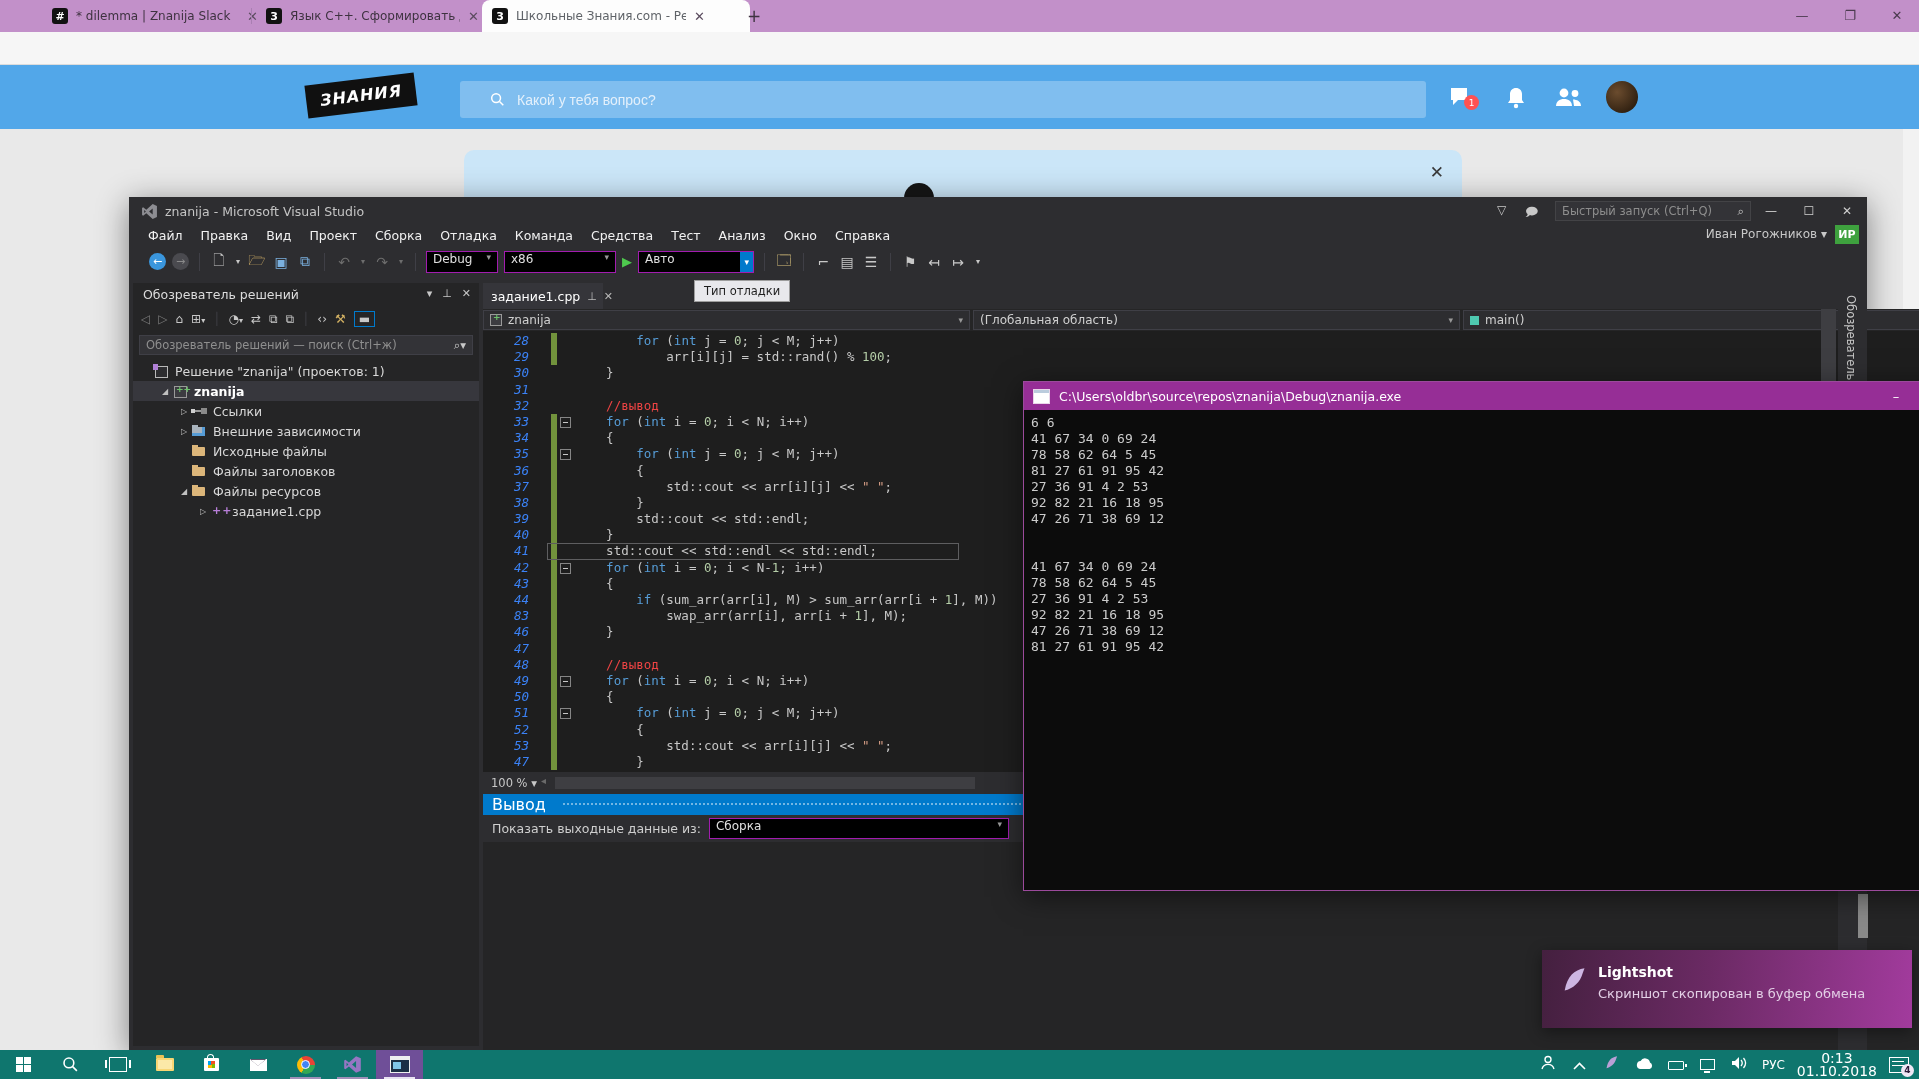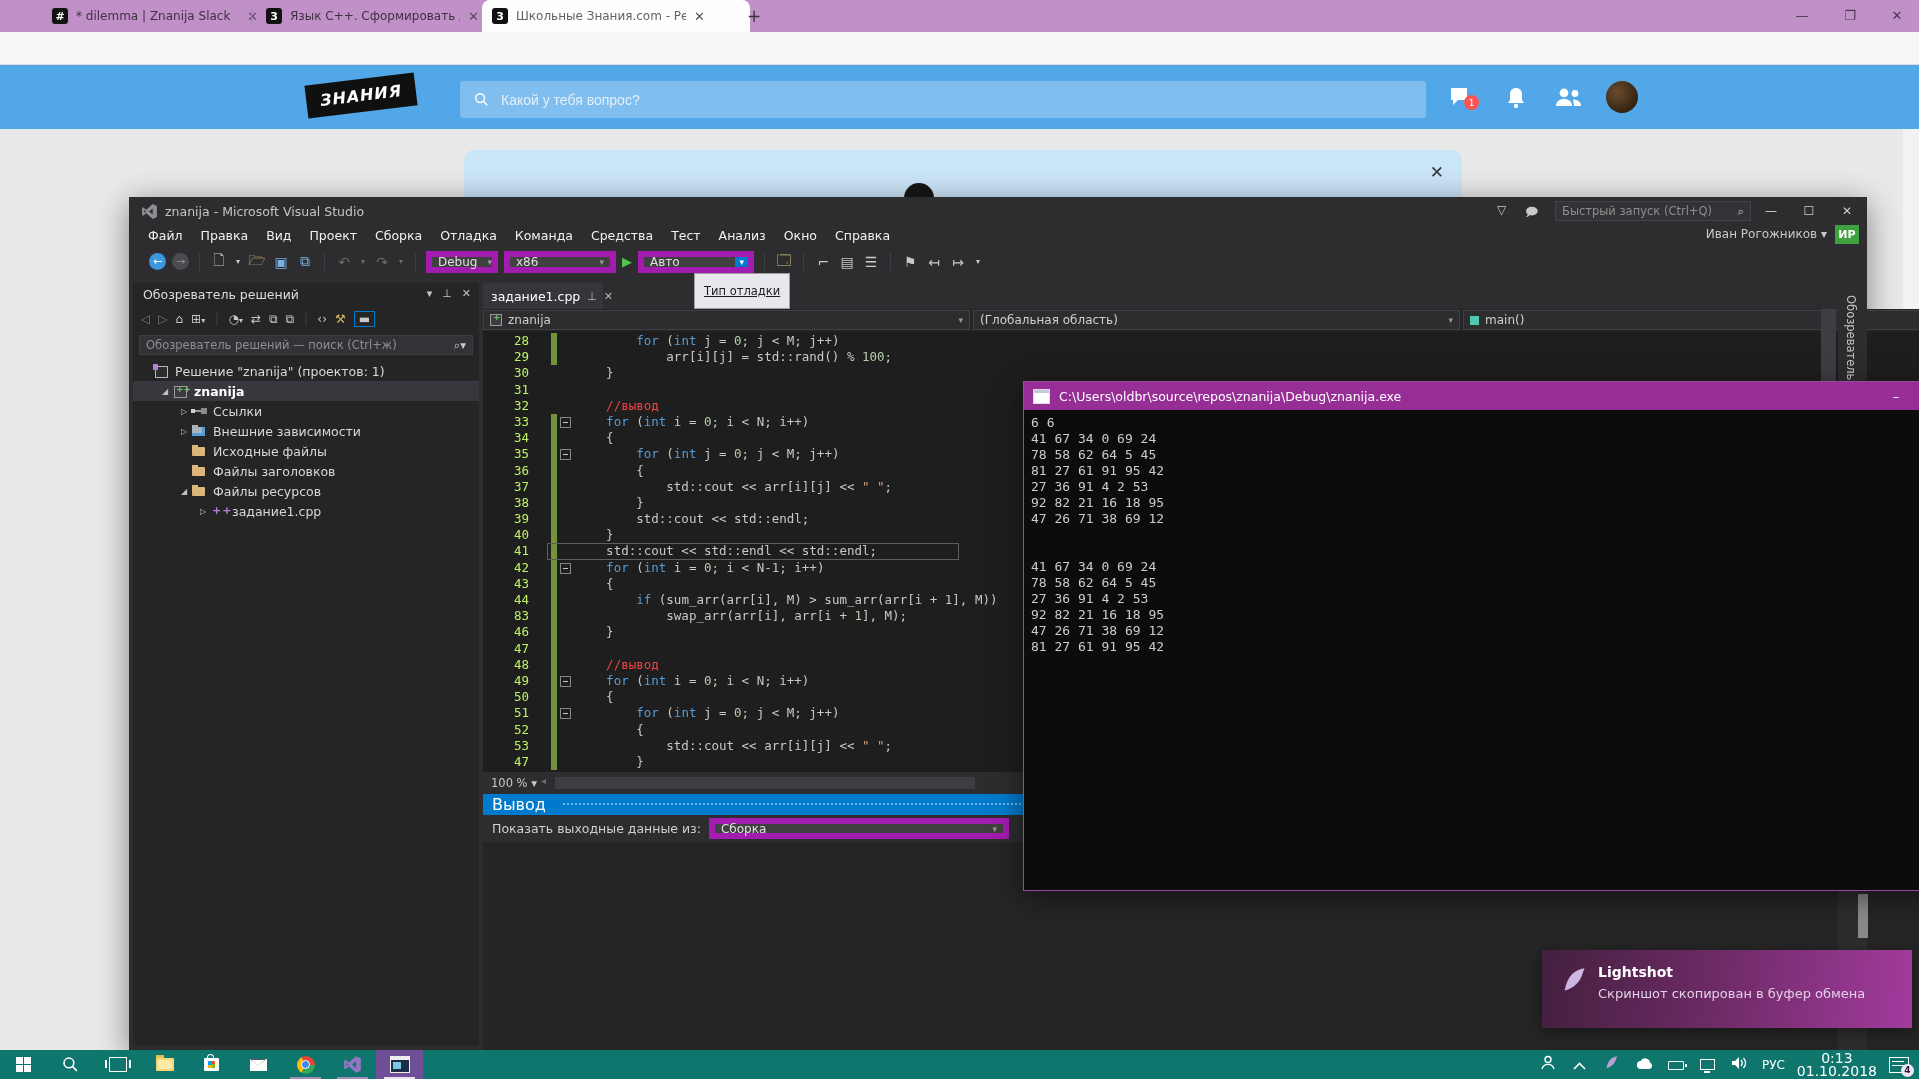--- a/index.html
+++ b/index.html
@@ -33,21 +33,21 @@
     font-size:12px;font-weight:bold;display:flex;align-items:center;justify-content:center;border-radius:2px;}
   .profile{position:absolute;left:1848px;top:36px;width:26px;height:26px;border-radius:50%;background:#11967e;
     color:#fff;font-size:13px;display:flex;align-items:center;justify-content:center;}
   .dots{position:absolute;left:1892px;top:37px;color:#5f6368;font-size:15px;letter-spacing:0;}
 
   
   .site-header{left:0;top:65px;width:1919px;height:64px;background:#52a7e9;}
   .logo{position:absolute;left:306px;top:14px;background:#101010;color:#fff;padding:7px 14px;
     font-weight:bold;font-style:italic;font-size:16px;letter-spacing:1px;transform:rotate(-7deg);}
   .site-search{position:absolute;left:460px;top:16px;width:966px;height:37px;background:rgba(255,255,255,.27);
-    border-radius:3px;display:flex;align-items:center;padding:0 14px;box-sizing:border-box;color:#eef6fd;}
+    border-radius:3px;display:flex;align-items:center;padding:0 30px;box-sizing:border-box;color:#eef6fd;}
   .site-search input{background:transparent;border:none;outline:none;color:#f2f8fd;font-size:14px;margin-left:10px;width:90%;}
   .site-search input::placeholder{color:#e3f0fb;}
   .hdr-ic{position:absolute;top:22px;color:#fff;}
   .badge-red{position:absolute;left:14px;top:8px;width:15px;height:15px;border-radius:50%;background:#ff5252;
     color:#fff;font-size:9px;display:flex;align-items:center;justify-content:center;}
   .hdr-avatar{position:absolute;left:1606px;top:16px;width:32px;height:32px;border-radius:50%;
     background:radial-gradient(circle at 35% 35%,#6b4c2e,#1d1207);}
 
   
   .modal-band{left:464px;top:150px;width:998px;height:47px;background:#cbe6f8;border-radius:10px 10px 0 0;}
@@ -72,28 +72,28 @@
   .menu-item{padding:2px 9px;color:#f1f1f1;font-size:12.5px;}
   .vs-user{position:absolute;right:40px;top:30px;color:#c8c8c8;font-size:12px;}
   .vs-user-badge{position:absolute;right:8px;top:28px;width:24px;height:19px;background:#3ea13e;color:#fff;
     font-size:11px;font-weight:bold;display:flex;align-items:center;justify-content:center;}
   .vs-toolbar{left:0;top:49px;width:100%;height:31px;display:flex;align-items:center;padding-left:20px;box-sizing:border-box;gap:6px;}
   .tb-ic{color:#c8c8c8;font-size:14px;width:18px;text-align:center;flex:none;}
   .tb-ic.dim{color:#6d6d6d;}
   .tb-circle{width:17px;height:17px;border-radius:50%;display:flex;align-items:center;justify-content:center;
     font-size:11px;color:#fff;flex:none;}
   .tb-sep{width:1px;height:18px;background:#3f3f46;margin:0 4px;flex:none;}
-  .combo{height:22px;background:#404040;border:6px solid #a21caf;box-sizing:border-box;display:flex;align-items:center;
+  .combo{height:22px;background:#000000;border:1px solid #a21caf;box-sizing:border-box;display:flex;align-items:flex-start;
     padding:0 6px;color:#e0e0e0;font-size:12px;flex:none;}
   .combo .arr{margin-left:auto;color:#999;font-size:9px;padding-left:10px;}
   .combo.blue-arr .arr{background:#007acc;color:#fff;height:100%;display:flex;align-items:center;padding:0 4px;margin-right:-6px;}
   .play{color:#4ec94e;font-size:13px;flex:none;}
 
-  .tooltip{left:694px;top:273px;width:auto;padding:10px 9px;background:#e8e8ec;border:1px solid #9d9d9d;
-    color:#1e1e1e;font-size:11.5px;z-index:4;text-decoration:underline;}
+  .tooltip{left:694px;top:280px;width:auto;padding:3px 9px;background:#e8e8ec;border:1px solid #9d9d9d;
+    color:#1e1e1e;font-size:11.5px;z-index:4;}
 
   
   .solution-panel{left:4px;top:86px;width:346px;height:763px;background:#252526;}
   .sp-title{position:absolute;left:10px;top:4px;color:#dcdcdc;}
   .sp-title-icons{position:absolute;right:8px;top:4px;color:#c8c8c8;font-size:11px;display:flex;gap:10px;}
   .sp-toolbar{position:absolute;left:8px;top:24px;height:24px;display:flex;align-items:center;gap:8px;color:#c8c8c8;font-size:12px;}
   .sp-tb-box{border:1px solid #007acc;padding:0 4px;color:#c8c8c8;}
   .sp-search{position:absolute;left:6px;top:52px;width:334px;height:20px;background:#333337;border:1px solid #3f3f46;
     box-sizing:border-box;display:flex;align-items:center;padding:0 6px;color:#8f8f8f;font-size:11.5px;}
   .sp-tree{position:absolute;left:0;top:78px;width:346px;}
@@ -124,21 +124,21 @@
   .nav-combo{flex:1;height:20px;margin-top:1px;background:#2d2d30;border:1px solid #3f3f46;box-sizing:border-box;
     display:flex;align-items:center;padding:0 6px;color:#d0d0d0;font-size:12px;}
   .nav-combo .arr{margin-left:auto;color:#999;font-size:9px;}
   .cube{width:9px;height:9px;background:#4ec9b0;margin-right:6px;flex:none;}
   .proj-mini{width:10px;height:10px;border:1px solid #9a9a9a;background:#3c3c41;margin-right:6px;flex:none;position:relative;}
   .proj-mini::after{content:'+';position:absolute;left:2px;top:-3px;color:#6cc26c;font-size:9px;font-weight:bold;}
 
   .editor{left:354px;top:134px;width:1467px;height:441px;background:#1e1e1e;overflow:hidden;}
   .code-row{display:flex;height:16.2px;line-height:16.2px;font-family:"DejaVu Sans Mono","Liberation Mono",monospace;
     font-size:12.5px;position:relative;}
-  .code-row .ln{width:46px;text-align:right;padding-right:12px;color:#bef264;flex:none;}
+  .code-row .ln{width:46px;text-align:right;padding-right:12px;color:#3b82f6;flex:none;font-style:italic;}
   .code-row .chg{width:6px;margin-left:10px;flex:none;}
   .code-row .chg.on{background:#72933c;}
   .code-row .fold{width:17px;flex:none;position:relative;}
   .code-row .fold.has::before{content:'';position:absolute;left:3px;top:3px;width:9px;height:9px;border:1px solid #858585;}
   .code-row .fold.has::after{content:'';position:absolute;left:6px;top:8px;width:5px;height:1px;background:#c8c8c8;}
   .code-row .src{white-space:pre;padding-left:2px;}
   .code-row.current::after{content:'';position:absolute;left:64px;top:0;width:410px;height:15px;border:1px solid #5e5e60;}
   .tk-p{color:#c8c8c8;} .tk-k{color:#569cd6;} .tk-n{color:#b5cea8;} .tk-c{color:#ef4444;} .tk-s{color:#d69d85;}
 
   .zoom-row{left:354px;top:575px;width:1467px;height:22px;background:#2d2d30;display:flex;align-items:center;}

